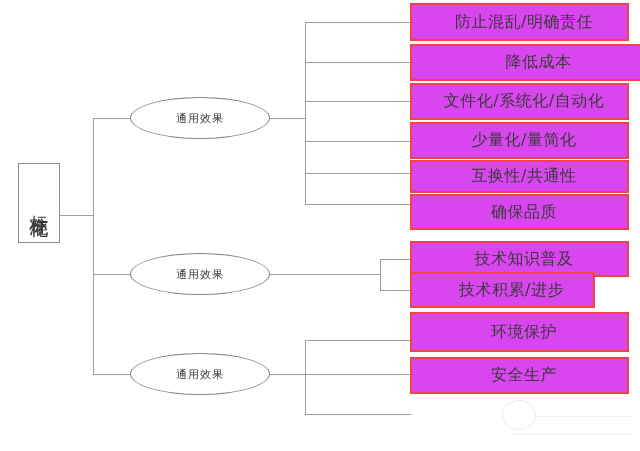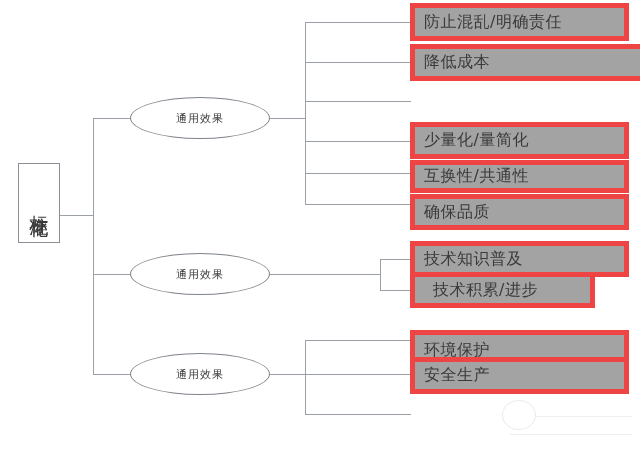--- a/index.html
+++ b/index.html
@@ -52,25 +52,26 @@
   .oval .otext {
     font-size: 11px;
     color: #3a3a3a;
     letter-spacing: 1px;
     white-space: nowrap;
   }
   
   .leaf-box {
     position: absolute;
     box-sizing: border-box;
-    border: 5px solid #ef4444;
-    background: #a3a3a3;
+    border: 2px solid #ef4444;
+    background: #d946ef;
     display: flex;
     align-items: center;
     z-index: 3;
+    justify-content: center;
   }
   .leaf-box .ltext {
     font-size: 16px;
     color: #3a3a3a;
     padding-left: 9px;
     letter-spacing: 0.5px;
     white-space: nowrap;
   }
   
   .line-h {
@@ -135,20 +136,23 @@
   <div class="line-h" style="left:305px; top:141px; width:106px;"></div>
   <div class="line-h" style="left:305px; top:173px; width:106px;"></div>
   <div class="line-h" style="left:305px; top:204px; width:106px;"></div>
 
   <div class="leaf-box" style="left:410px; top:3px; width:219px; height:38px;">
     <span class="ltext">防止混乱/明确责任</span>
   </div>
   <div class="leaf-box" style="left:410px; top:44px; width:248px; height:37px;">
     <span class="ltext">降低成本</span>
   </div>
+  <div class="leaf-box" style="left:410px; top:83px; width:219px; height:37px;">
+    <span class="ltext">文件化/系统化/自动化</span>
+  </div>
   <div class="leaf-box" style="left:410px; top:122px; width:219px; height:37px;">
     <span class="ltext">少量化/量简化</span>
   </div>
   <div class="leaf-box" style="left:410px; top:160px; width:219px; height:33px;">
     <span class="ltext">互换性/共通性</span>
   </div>
   <div class="leaf-box" style="left:410px; top:194px; width:219px; height:36px;">
     <span class="ltext">确保品质</span>
   </div>
 
@@ -169,21 +173,21 @@
 
   <div class="oval" style="left:130px; top:353px; width:140px; height:42px;">
     <span class="otext">通用效果</span>
   </div>
   <div class="line-h" style="left:270px; top:374px; width:36px;"></div>
   <div class="line-v" style="left:305px; top:340px; height:74px;"></div>
   <div class="line-h" style="left:305px; top:340px; width:106px;"></div>
   <div class="line-h" style="left:305px; top:374px; width:106px;"></div>
   <div class="line-h" style="left:305px; top:414px; width:106px;"></div>
 
-  <div class="leaf-box" style="left:410px; top:330px; width:219px; height:40px;">
+  <div class="leaf-box" style="left:410px; top:312px; width:219px; height:40px;">
     <span class="ltext">环境保护</span>
   </div>
   <div class="leaf-box" style="left:410px; top:357px; width:219px; height:37px;">
     <span class="ltext">安全生产</span>
   </div>
 
   <div class="watermark" style="left:480px; top:390px; width:160px; height:61px;">
     <div class="wm-circle" style="left:22px; top:10px; width:34px; height:30px;"></div>
     <div class="wm-bar" style="left:56px; top:26px; width:96px;"></div>
     <div class="wm-bar" style="left:30px; top:44px; width:122px;"></div>

